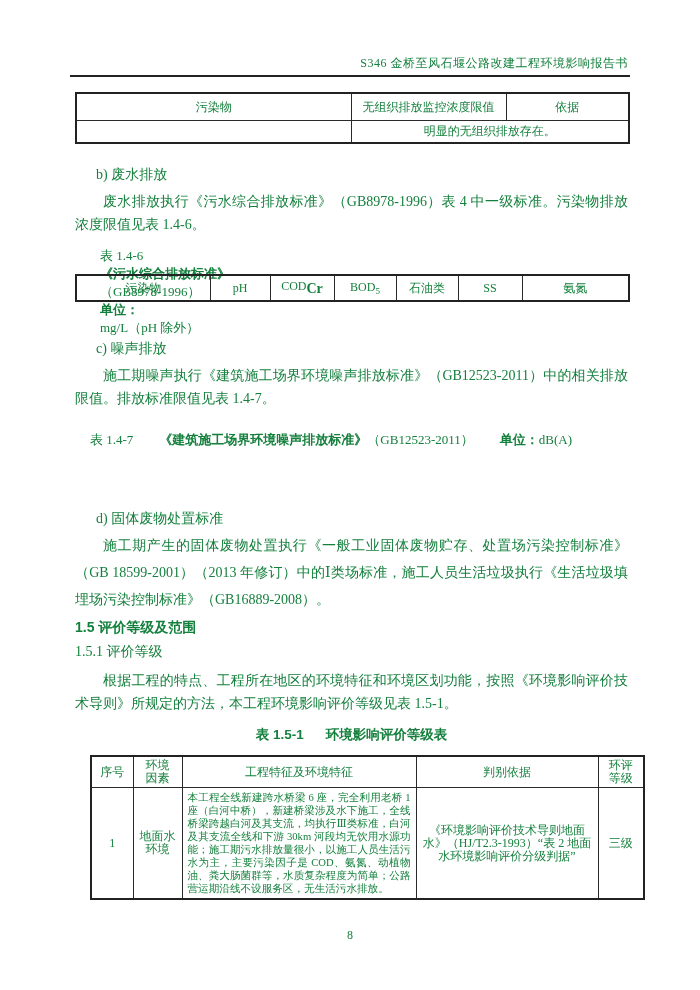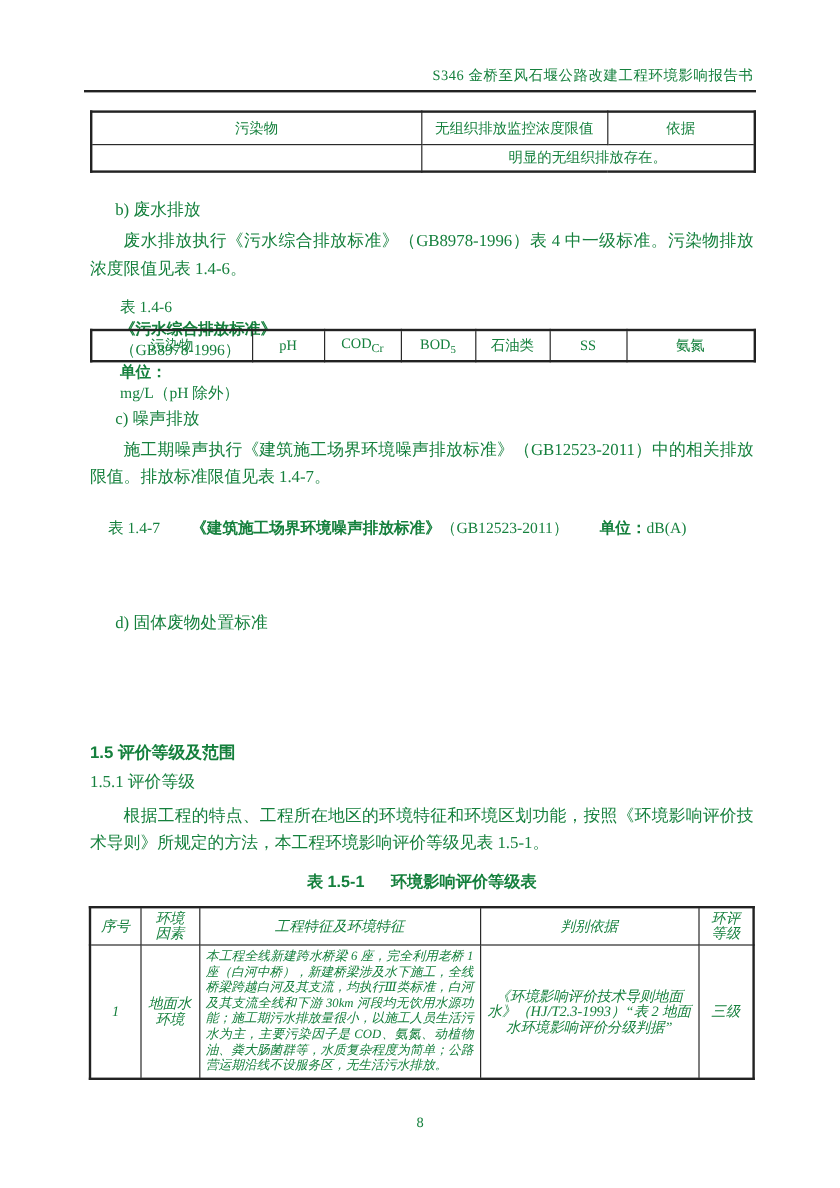--- a/index.html
+++ b/index.html
@@ -17,21 +17,21 @@
     font-size:12px;padding:1px 3px;overflow:hidden;}
   table.tbl{border:2px solid #222;}
   .tbl-a{position:absolute;top:92px;left:75px;}
   .tbl-a tr:nth-child(1) td{height:24px;}
   .tbl-a tr:nth-child(2) td{height:19px;}
   .tbl-146{position:absolute;top:274px;left:75px;}
   .tbl-146 td{height:22px;}
   .tbl-147{position:absolute;top:447px;left:75px;}
   .tbl-147 tr:nth-child(1) td{height:20px;}
   .tbl-147 tr:nth-child(2) td{height:23px;}
-  .tbl-151{position:absolute;top:755px;left:74px;font-style:italic;}
+  .tbl-151{position:absolute;top:755px;left:90px;}
   .tbl-151 td{font-size:11px;line-height:13px;}
   .tbl-151 .hdr td{height:28px;}
   .feature-cell{text-align:justify !important;font-size:10.6px !important;
     line-height:13px;padding:3px 5px !important;}
   .basis-cell{line-height:14px;padding:2px 4px !important;}
   
   .h-sub{position:absolute;left:96px;font-size:14px;}
   .para{position:absolute;left:75px;width:553px;font-size:14px;line-height:23px;
     text-indent:2em;text-align:justify;}
   .caption{position:absolute;left:75px;width:553px;font-size:13px;display:flex;align-items:baseline;}
@@ -98,21 +98,21 @@
         <col style="width:64px">
         <col style="width:62px">
       <col style="width:62px">
         <col style="width:64px">
         <col style="width:107px">
     </colgroup>
     <tbody>
         <tr>
       <td>污染物</td>
       <td>pH</td>
-      <td><span>COD</span><sub style="font-size:10px;">Cr</sub></td>
+      <td><span>COD</span><sub style="font-size:14px;font-weight:bold;">Cr</sub></td>
       <td><span>BOD</span><sub style="font-size:9px;">5</sub></td>
       <td>石油类</td>
       <td>SS</td>
       <td>氨氮</td>
     </tr>
   </tbody>
     </table>
 
   <div class="h-sub" style="top:340px;">c) 噪声排放</div>
   <div class="para" style="top:364px;">施工期噪声执行《建筑施工场界环境噪声排放标准》（GB12523-2011）中的相关排放限值。排放标准限值见表 1.4-7。</div>
@@ -122,20 +122,21 @@
     <span class="gap-l"></span>
     <span class="cap-title">《建筑施工场界环境噪声排放标准》</span>
     <span class="cap-code">（GB12523-2011）</span>
     <span class="gap-l"></span>
     <span class="cap-unitlabel">单位：</span>
     <span class="cap-unitvalue">dB(A)</span>
   </div>
 
 
   <div class="h-sub" style="top:510px;">d) 固体废物处置标准</div>
+  <div class="para" style="top:532px;line-height:27px;">施工期产生的固体废物处置执行《一般工业固体废物贮存、处置场污染控制标准》（GB 18599-2001）（2013 年修订）中的Ⅰ类场标准，施工人员生活垃圾执行《生活垃圾填埋场污染控制标准》（GB16889-2008）。</div>
 
   <div class="h-bold" style="top:619px;">1.5 评价等级及范围</div>
   <div class="h-num" style="top:643px;">1.5.1  评价等级</div>
   <div class="para" style="top:669px;">根据工程的特点、工程所在地区的环境特征和环境区划功能，按照《环境影响评价技术导则》所规定的方法，本工程环境影响评价等级见表 1.5-1。</div>
 
   <div class="caption-center" style="top:726px;">
     <span class="cap-label">表 1.5-1</span><span>环境影响评价等级表</span>
   </div>
 
   <table class="tbl tbl-151">

